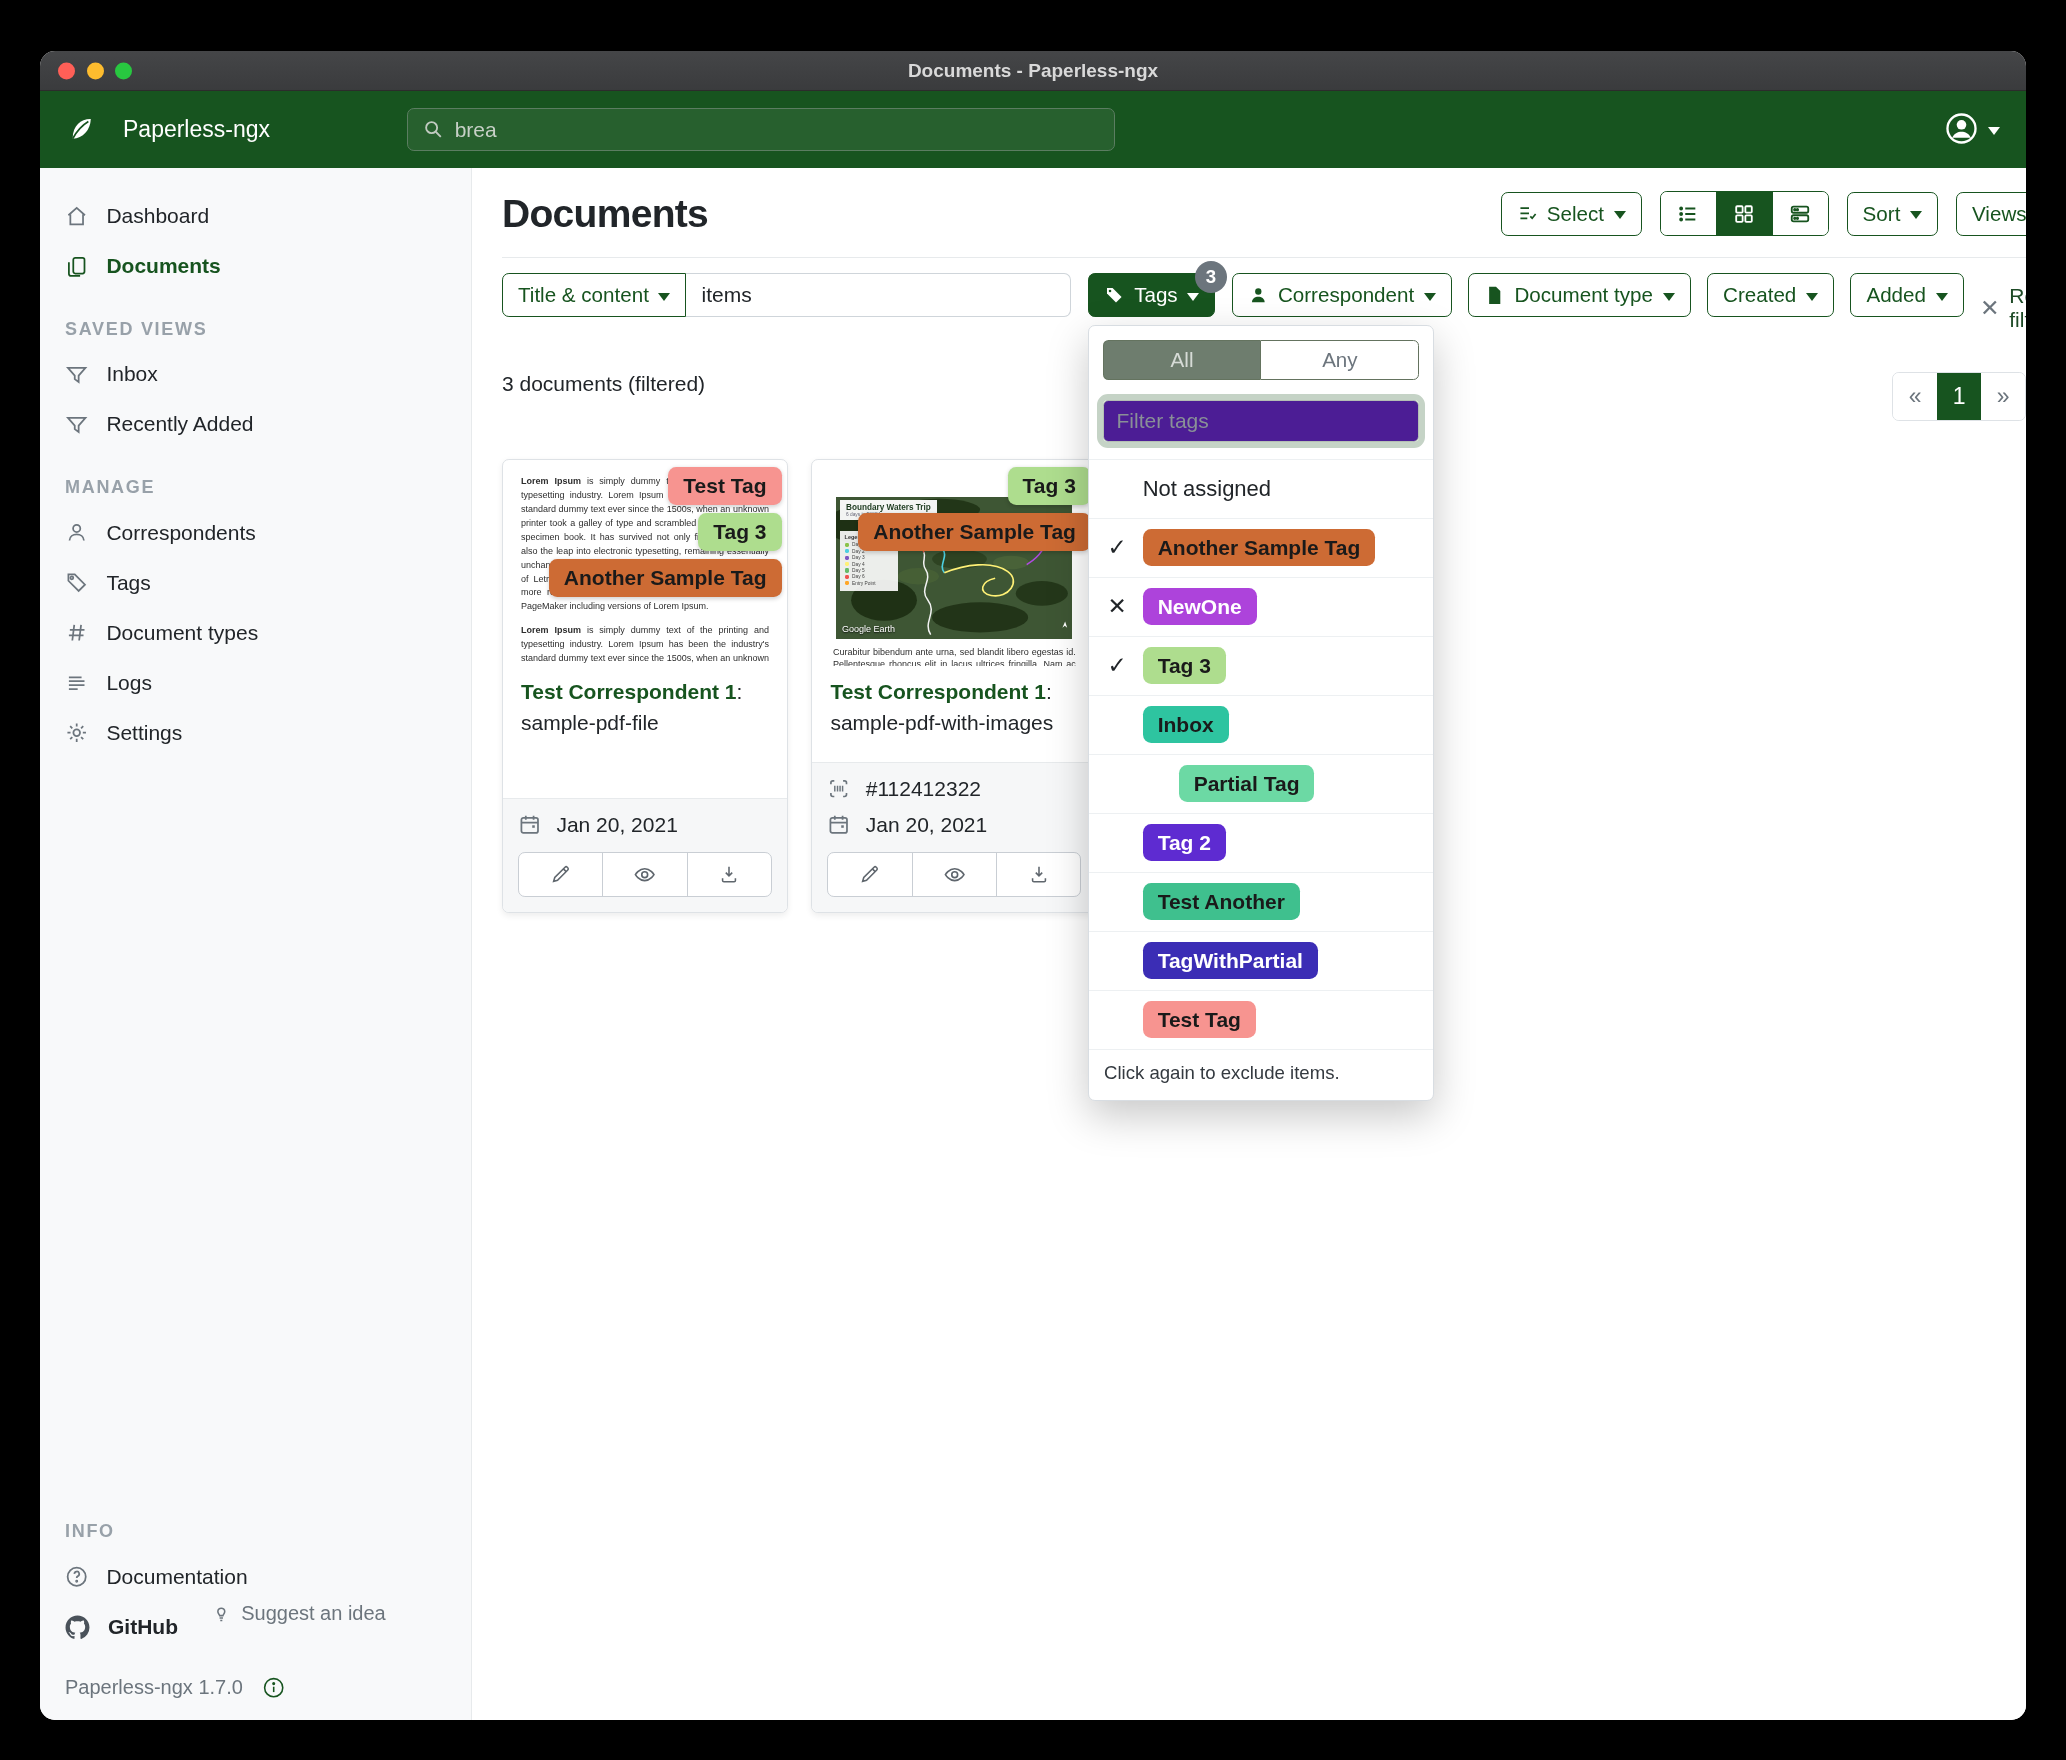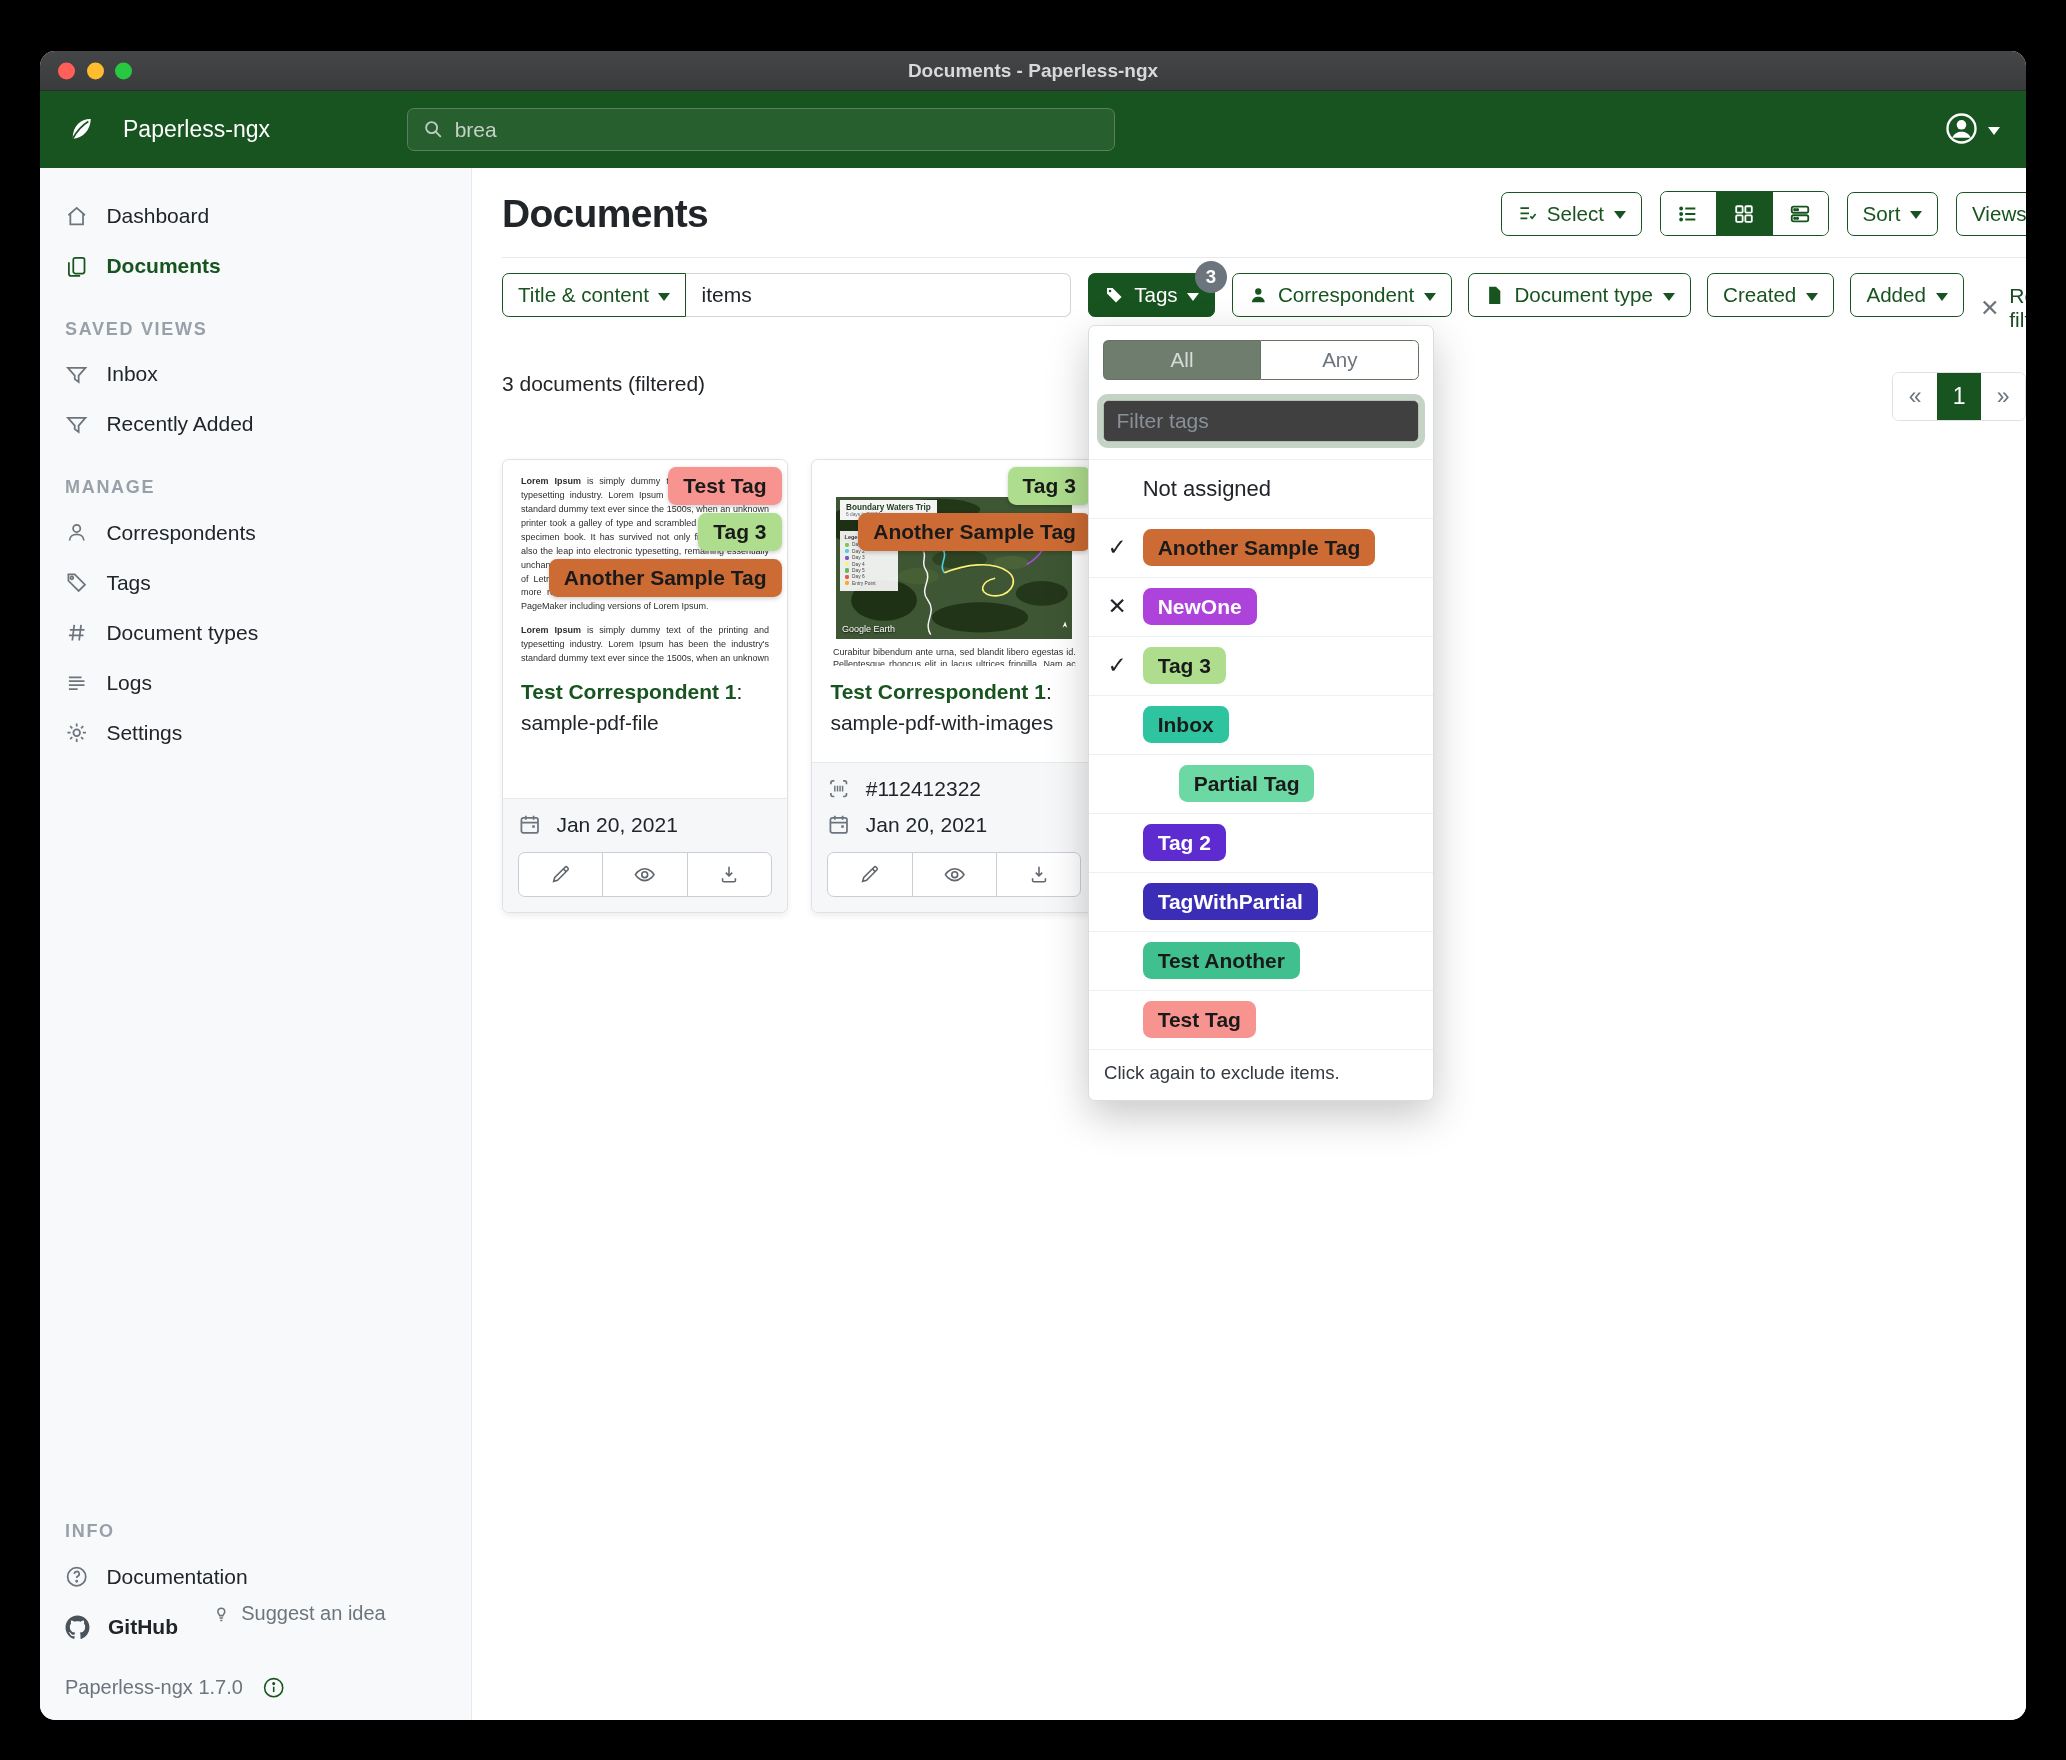--- a/index.html
+++ b/index.html
@@ -53,21 +53,21 @@
   .badge{position:absolute;top:-11.7px;right:-11.7px;width:32px;height:32px;border-radius:50%;background:#6c757d;color:#fff;font-size:18.6px;font-weight:bold;display:flex;align-items:center;justify-content:center;}
   .reset{display:flex;align-items:center;gap:9.6px;color:#1d4a26;font-size:21px;margin-top:11px;cursor:pointer;}
   .reset .x{color:#6c757d;font-size:23.4px;}
   
   .dropdown{position:absolute;top:calc(100% + 8.2px);left:0;width:344px;background:#fff;border:0.7px solid #d8dde2;border-radius:6.9px;box-shadow:0 15px 41px rgba(0,0,0,.22);z-index:30;padding-top:13.7px;}
   .toggle-row{padding:0 13.7px 13.7px;display:flex;}
   .toggle{flex:1;height:40px;display:flex;align-items:center;justify-content:center;font-size:20.6px;box-sizing:border-box;cursor:pointer;}
   .toggle.all{background:#6e7d6e;color:rgba(255,255,255,.72);border:1.4px solid #64735f;border-radius:5.5px 0 0 5.5px;border-right:none;}
   .toggle.any{background:#fff;color:#6c757d;border:1.4px solid #64735f;border-radius:0 5.5px 5.5px 0;}
   .filter-input-ring{margin:0 8.2px 11px;border:6.2px solid #c5d3c6;border-radius:11px;}
-  .filter-input{height:40px;border:1.4px solid #b4bfb4;border-radius:5.5px;background:#404040;display:flex;align-items:center;padding:0 12.4px;font-size:21px;color:#899097;}
+  .filter-input{height:40px;border:1.4px solid #b4bfb4;border-radius:5.5px;background:#4c1d95;display:flex;align-items:center;padding:0 12.4px;font-size:21px;color:#899097;}
   .drop-row{display:flex;align-items:center;gap:11px;padding:0 13.7px;min-height:58px;border-top:1.4px solid #edf0f2;cursor:pointer;}
   .check-col{width:29px;font-size:23px;color:#212529;text-align:center;flex:0 0 auto;}
   .drop-label{font-size:22px;color:#212529;}
   .pill{font-size:21px;font-weight:bold;padding:6.9px 15px;border-radius:8.2px;color:#1a1a1a;white-space:nowrap;}
   .footer-note{padding:12.4px 15px 16.5px;font-size:18.6px;color:#343a40;border-top:1.4px solid #edf0f2;}
   
   .count-row{display:flex;justify-content:space-between;align-items:flex-start;margin-top:40px;}
   .count{font-size:21px;color:#212529;}
   .pager{display:flex;border:1.4px solid #dee2e6;border-radius:6.9px;overflow:hidden;margin-right:38px;}
   .pg{width:44px;height:47px;display:flex;align-items:center;justify-content:center;font-size:23px;color:#6c757d;background:#fff;cursor:pointer;}
@@ -356,25 +356,25 @@
                 <div class="drop-row">
                   <span class="check-col"></span>
                   <span class="pill" style="background: rgb(108, 217, 164); color: rgb(26, 26, 26); margin-left: 36px;">Partial Tag</span>
                 </div>
                 <div class="drop-row">
                   <span class="check-col"></span>
                   <span class="pill" style="background: rgb(94, 43, 209); color: rgb(255, 255, 255);">Tag 2</span>
                 </div>
                 <div class="drop-row">
                   <span class="check-col"></span>
+                  <span class="pill" style="background: rgb(63, 192, 142); color: rgb(26, 26, 26);">Test Another</span>
+                </div>
+                <div class="drop-row">
+                  <span class="check-col"></span>
                   <span class="pill" style="background: rgb(59, 45, 181); color: rgb(255, 255, 255);">TagWithPartial</span>
-                </div>
-                <div class="drop-row">
-                  <span class="check-col"></span>
-                  <span class="pill" style="background: rgb(63, 192, 142); color: rgb(26, 26, 26);">Test Another</span>
                 </div>
                 <div class="drop-row">
                   <span class="check-col"></span>
                   <span class="pill" style="background: rgb(247, 148, 144); color: rgb(26, 26, 26);">Test Tag</span>
                 </div>
               </div>
             <div class="footer-note">Click again to exclude items.</div>
           </div>
         </div>
 

